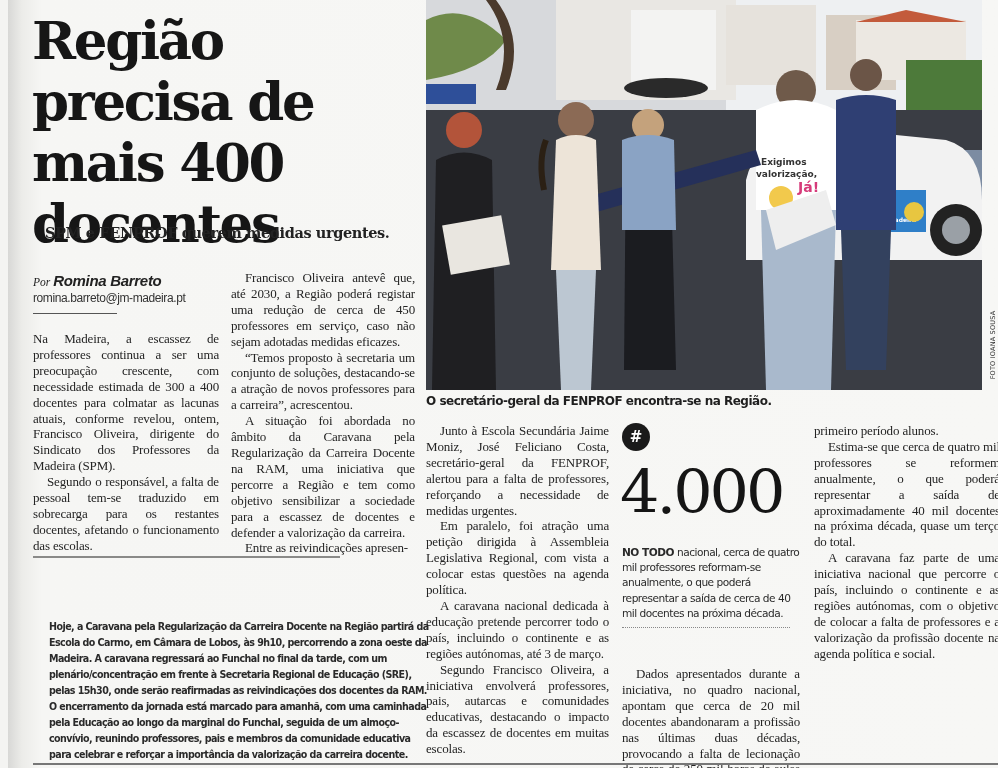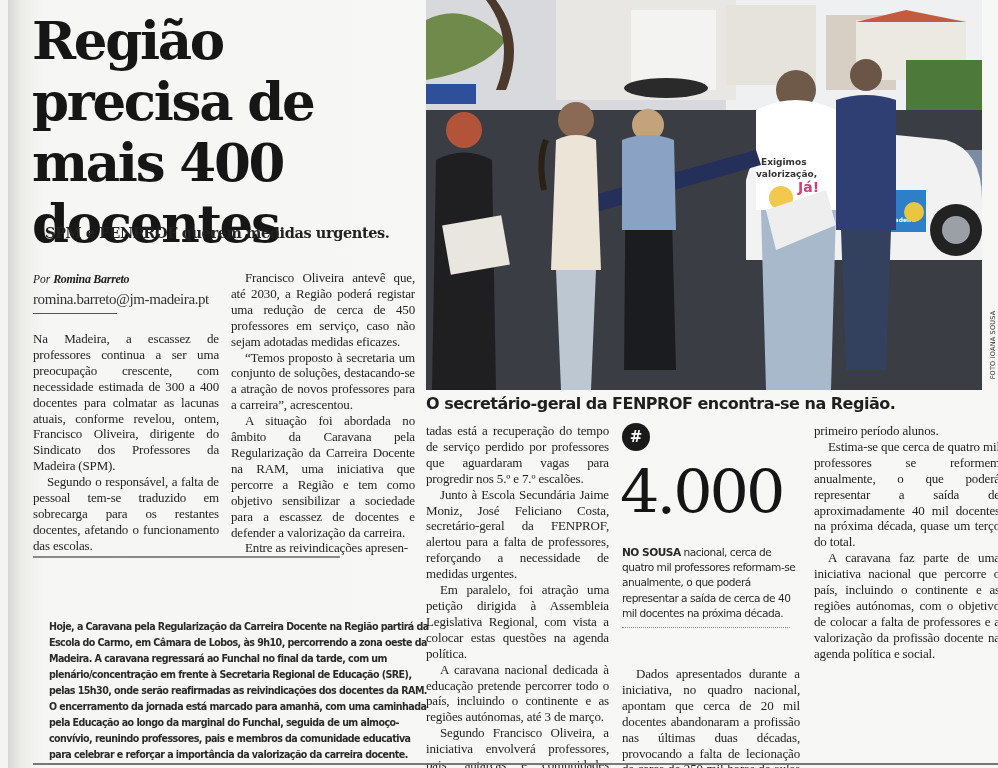--- a/index.html
+++ b/index.html
@@ -3,40 +3,40 @@
 <meta charset="utf-8">
 <style>
   html, body { margin: 0; padding: 0; }
   body { width: 998px; height: 768px; overflow: hidden; background: #f4f4f2; position: relative; font-family: "DejaVu Serif", serif; color: #1c1c1c; }
   .page { position: absolute; left: 8px; top: 0; width: 998px; height: 768px;
     background: linear-gradient(90deg, #d8d8d6 0px, #ecece9 14px, #f6f6f4 34px, #f7f7f5 100%); }
   .abs { position: absolute; }
   .headline { left: 24px; top: 10px; width: 390px; margin: 0; font-family: "DejaVu Serif", serif; font-weight: bold; font-size: 53px; line-height: 61px; letter-spacing: -2.3px; color: #161616; }
   .lede { left: 25px; top: 212px; margin: 12px; font-family: "DejaVu Serif", serif; font-weight: bold; font-size: 14.5px; letter-spacing: -0.4px; color: #222; }
   .byline { left: 25px; top: 272px; font-family: "Liberation Serif", serif; font-size: 11.5px; color: #222; font-style: italic; }
-  .byline b { font-family: Liberation Serif, serif; font-size: 12px; letter-spacing: -0.3px; text-align: center; }
-  .email { left: 25px; top: 291px; font-family: Liberation Serif, serif; font-size: 15px; letter-spacing: -0.4px; color: #333; }
+  .byline b { font-family: Liberation Sans, sans-serif; font-size: 15px; letter-spacing: -0.3px; text-align: center; }
+  .email { left: 25px; top: 291px; font-family: Liberation Sans, sans-serif; font-size: 12px; letter-spacing: -0.4px; color: #333; }
   .rule-short { left: 25px; top: 313px; width: 84px; height: 1px; background: #555; }
   .col { font-family: "Liberation Serif", serif; font-size: 13px; line-height: 15.9px; color: #242424; text-align: justify; letter-spacing: -0.15px; }
   .col p { margin: 0; }
   .col p.ind { text-indent: 14px; }
   .c1 { left: 25px; top: 331px; width: 186px; }
   .c2 { left: 223px; top: 270px; width: 184px; }
   .c3 { left: 418px; top: 423px; width: 183px; }
   .c4 { left: 614px; top: 666px; width: 178px; }
   .c5 { left: 806px; top: 423px; width: 186px; }
   .sep-line { left: 25px; top: 556px; width: 307px; height: 1.5px; background: #8a8a88; }
   .box-title { left: 25px; top: 568px; margin: 0; font-family: "DejaVu Sans", sans-serif; font-weight: bold; font-size: 17px; letter-spacing: -0.5px; color: #1d1d1d; }
   .box-body { left: 25px; top: 602px; width: 385px; margin: 16px; font-family: "DejaVu Sans Condensed", "DejaVu Sans", sans-serif; font-weight: bold; font-size: 10.6px; line-height: 16px; letter-spacing: -0.55px; color: #2a2a2a; }
   .bottom-rule { left: 25px; top: 763px; width: 967px; height: 1.5px; background: #777; }
   .photo { left: 418px; top: 0; width: 556px; height: 390px; overflow: hidden; background: #8c8f94; }
   .photo svg { display: block; }
   .credit { left: 978px; top: 300px; width: 14px; height: 90px; }
   .credit span { position: absolute; left: 50%; top: 50%; transform: translate(-50%,-50%) rotate(-90deg); white-space: nowrap; font-family: "DejaVu Sans", sans-serif; font-size: 6.5px; letter-spacing: 0.2px; color: #333; }
-  .caption { left: 418px; top: 394px; margin: 0; font-family: "DejaVu Sans", sans-serif; font-weight: bold; font-size: 16px; letter-spacing: -0.5px; color: #1f1f1f; }
+  .caption { left: 418px; top: 394px; margin: 0; font-family: "DejaVu Sans", sans-serif; font-weight: bold; font-size: 12px; letter-spacing: -0.5px; color: #1f1f1f; }
   .hash-badge { left: 614px; top: 423px; width: 28px; height: 28px; border-radius: 50%; background: #1a1a1a; color: #fff; font-family: "DejaVu Sans", sans-serif; font-weight: bold; font-size: 15px; line-height: 28px; text-align: center; }
   .big-number { left: 612px; top: 462px; margin: 0; font-family: "DejaVu Serif", serif; font-size: 62px; line-height: 66px; letter-spacing: -3px; color: #151515; transform: scaleY(0.95); transform-origin: left top; }
   .stat-body { left: 614px; top: 545px; width: 180px; margin: 0; font-family: "DejaVu Sans", sans-serif; font-size: 10.6px; line-height: 15.2px; letter-spacing: -0.5px; color: #2a2a2a; }
   .stat-body b { font-weight: bold; }
   .dotted { left: 614px; top: 627px; width: 168px; height: 0; border-top: 1px dotted #888; }
 </style>
 </head>
 <body>
 
 <div class="page">
@@ -115,30 +115,29 @@
       <path d="M196 140 Q222 130 248 140 L250 230 L196 230 Z" fill="#8aa3c4"></path>
       <ellipse cx="240" cy="88" rx="42" ry="10" fill="#2a2a2a"></ellipse>
     </svg>
   </div>
   <div class="abs credit">
       <span>FOTO IOANA SOUSA</span>
     </div>
   <p class="abs caption">O secretário-geral da FENPROF encontra-se na Região.</p>
 
   <div class="abs col c3">
-    <p>tadas está a recuperação do tempo de serviço perdido por professores que aguardaram vagas para progredir nos 5.º e 7.º escalões.</p>
     <p class="ind">Junto à Escola Secundária Jaime Moniz, José Feliciano Costa, secretário-geral da FENPROF, alertou para a falta de professores, reforçando a necessidade de medidas urgentes.</p>
     <p class="ind">Em paralelo, foi atração uma petição dirigida à Assembleia Legislativa Regional, com vista a colocar estas questões na agenda política.</p>
     <p class="ind">A caravana nacional dedicada à educação pretende percorrer todo o país, incluindo o continente e as regiões autónomas, até 3 de março.</p>
     <p class="ind">Segundo Francisco Oliveira, a iniciativa envolverá professores, pais, autarcas e comunidades educativas, destacando o impacto da escassez de docentes em muitas escolas.</p>
   </div>
 
   <div class="abs hash-badge">#</div>
   <div class="abs big-number">4.000</div>
-  <p class="abs stat-body"><b>NO SOUSA</b><span> nacional, cerca de quatro mil professores reformam-se anualmente, o que poderá representar a saída de cerca de 40 mil docentes na próxima década.</span></p>
+  <p class="abs stat-body"><b>NO TODO</b><span> nacional, cerca de quatro mil professores reformam-se anualmente, o que poderá representar a saída de cerca de 40 mil docentes na próxima década.</span></p>
   <div class="abs dotted"></div>
 
   <div class="abs col c4">
     <p class="ind">Dados apresentados durante a iniciativa, no quadro nacional, apontam que cerca de 20 mil docentes abandonaram a profissão nas últimas duas décadas, provocando a falta de lecionação de cerca de 250 mil horas de aulas só no</p>
   </div>
 
   <div class="abs col c5">
     <p>primeiro período alunos.</p>
     <p class="ind">Estima-se que cerca de quatro mil professores se reformem anualmente, o que poderá representar a saída de aproximadamente 40 mil docentes na próxima década, quase um terço do total.</p>
     <p class="ind">A caravana faz parte de uma iniciativa nacional que percorre o país, incluindo o continente e as regiões autónomas, com o objetivo de colocar a falta de professores e a valorização da profissão docente na agenda política e social.</p>

